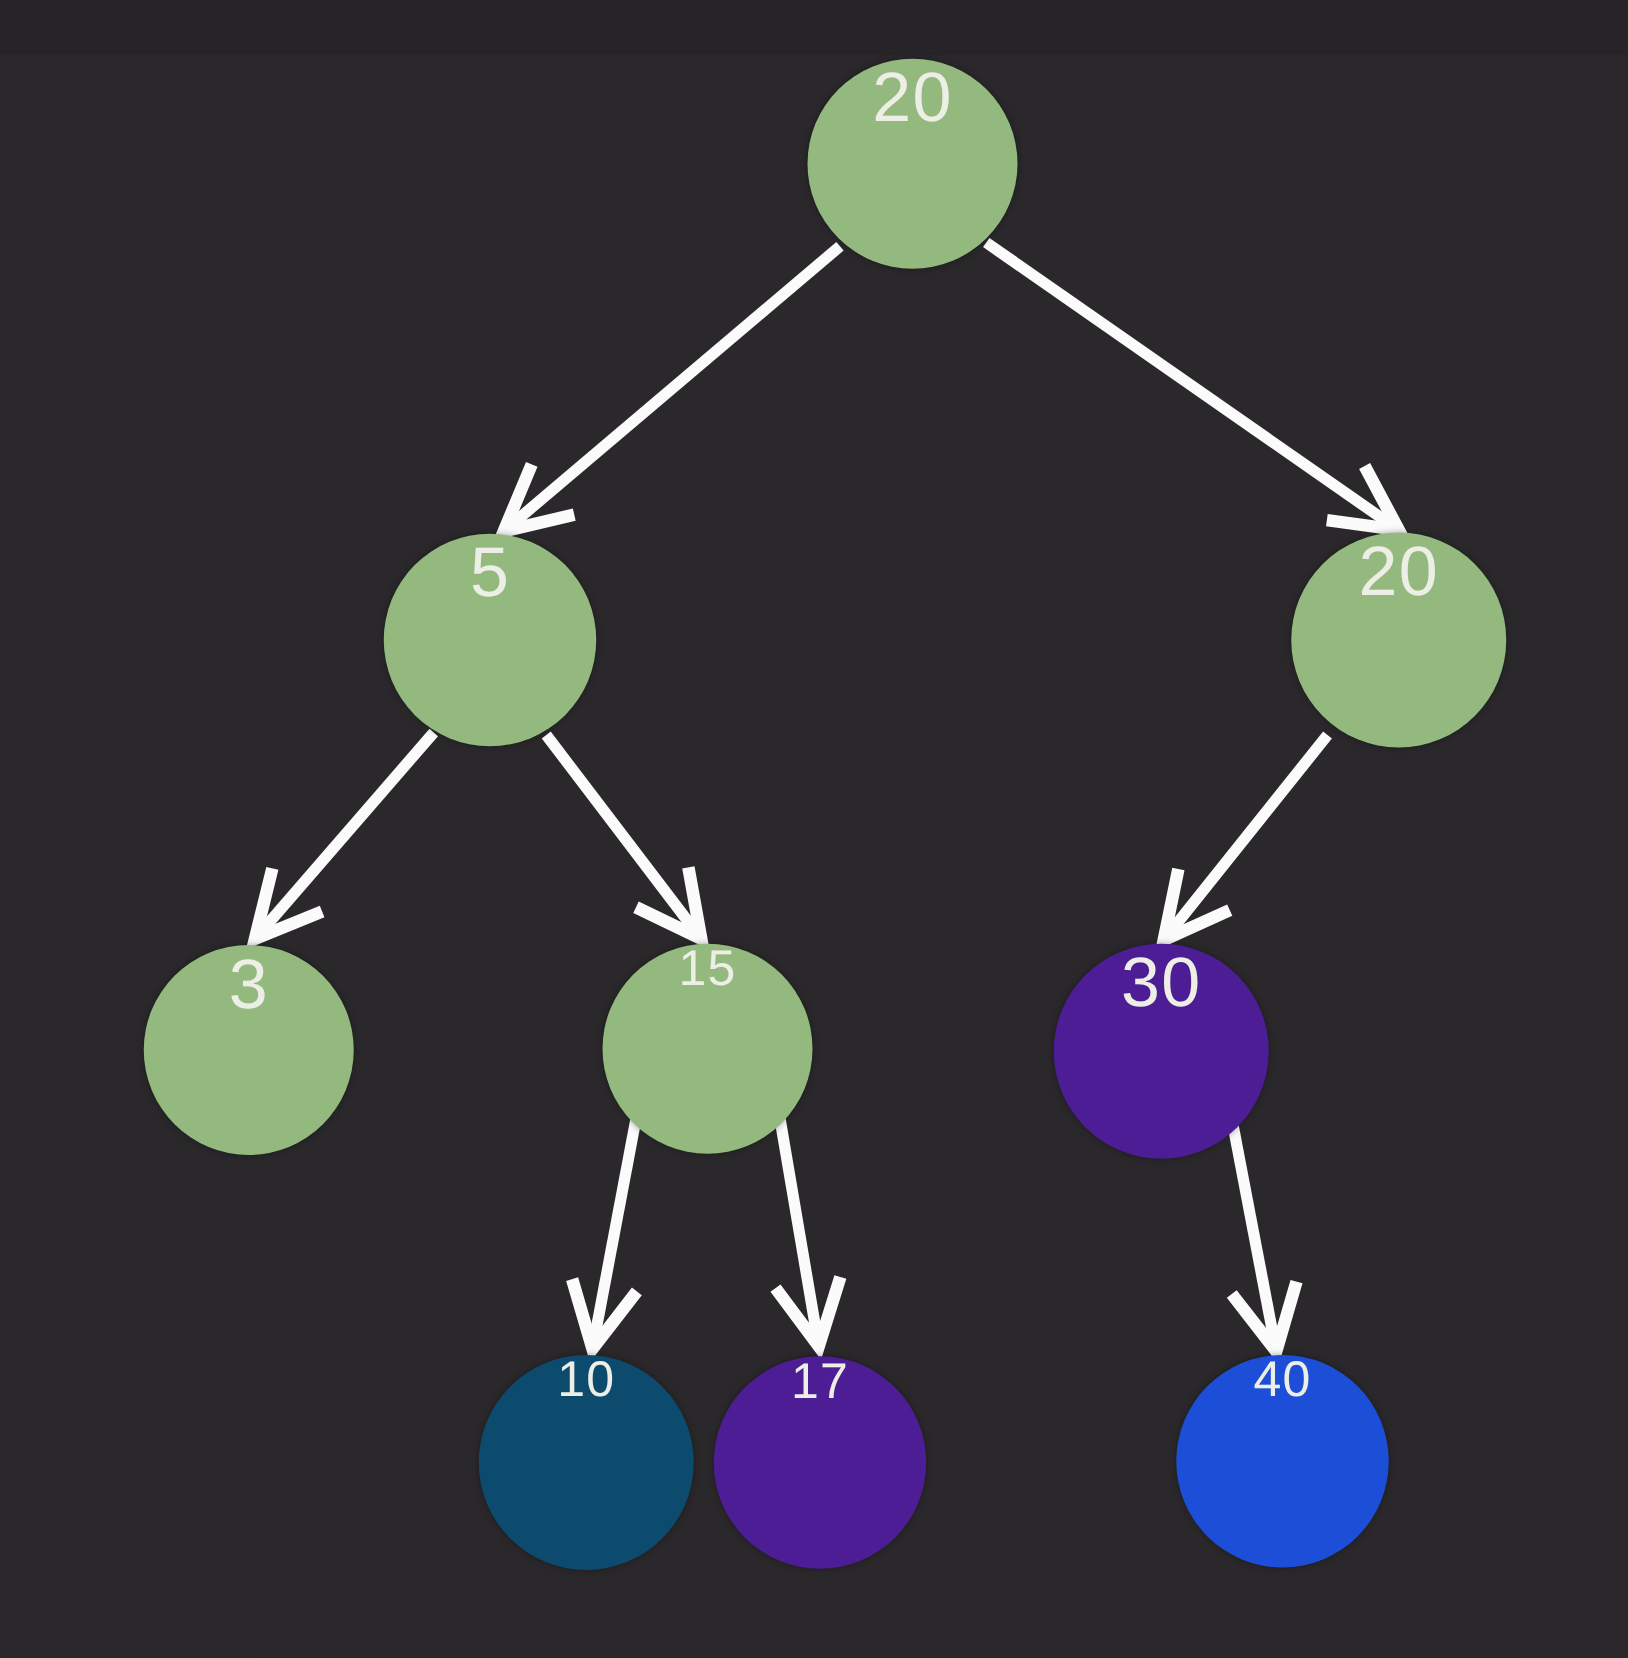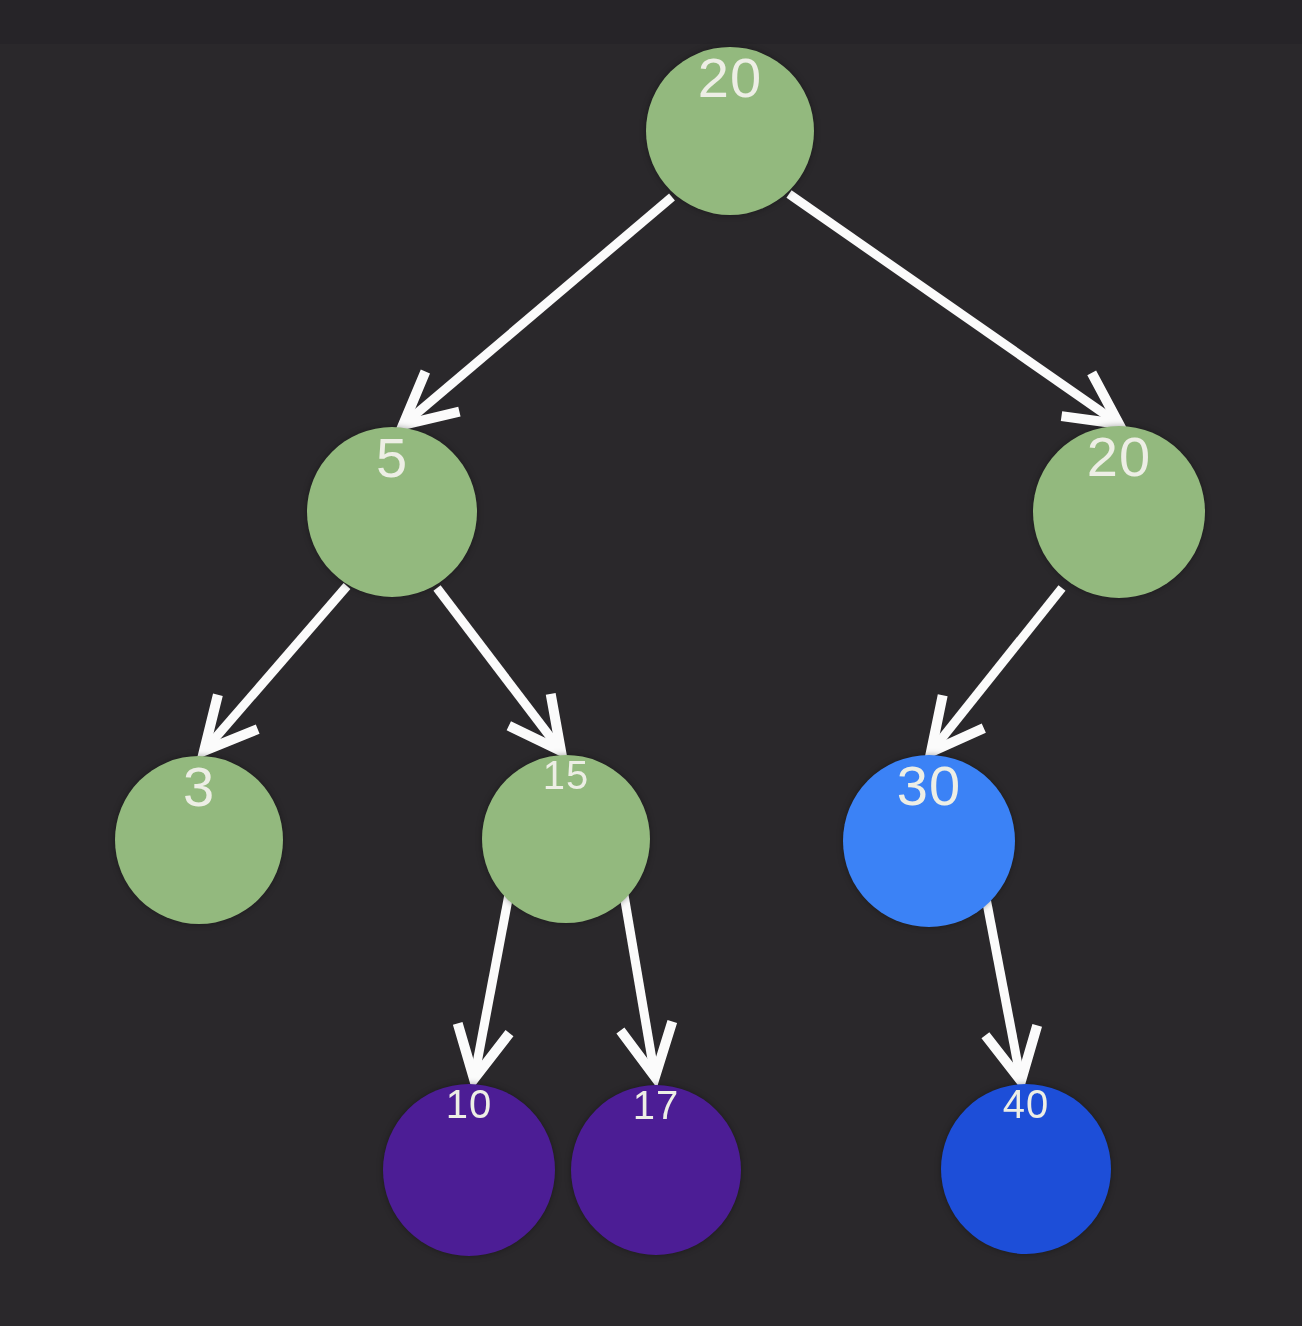--- a/index.html
+++ b/index.html
@@ -109,24 +109,24 @@
       </div>
       <div class="node font-sans" style="left: 1033px; top: 426px; width: 172px; height: 172px; background: rgb(147, 185, 126);">
         <span class="node-label" style="color: rgb(237, 238, 229);">20</span>
       </div>
       <div class="node font-sans" style="left: 115px; top: 756px; width: 168px; height: 168px; background: rgb(147, 185, 126);">
         <span class="node-label" style="color: rgb(237, 238, 229);">3</span>
       </div>
       <div class="node font-serif" style="left: 482px; top: 755px; width: 168px; height: 168px; background: rgb(147, 185, 126);">
         <span class="node-label" style="color: rgb(237, 238, 229);">15</span>
       </div>
-      <div class="node font-sans" style="left: 843px; top: 755px; width: 172px; height: 172px; background: #3b82f6;">
+      <div class="node font-sans" style="left: 843px; top: 755px; width: 172px; height: 172px; background: #4c1d95;">
         <span class="node-label" style="color: rgb(237, 238, 229);">30</span>
       </div>
-      <div class="node font-serif" style="left: 383px; top: 1084px; width: 172px; height: 172px; background: #4c1d95;">
+      <div class="node font-serif" style="left: 383px; top: 1084px; width: 172px; height: 172px; background: #0c4a6e;">
         <span class="node-label" style="color: rgb(237, 238, 229);">10</span>
       </div>
       <div class="node font-serif" style="left: 571px; top: 1085px; width: 170px; height: 170px; background: #4c1d95;">
         <span class="node-label" style="color: rgb(237, 238, 229);">17</span>
       </div>
       <div class="node font-serif" style="left: 941px; top: 1084px; width: 170px; height: 170px; background: #1d4ed8;">
         <span class="node-label" style="color: rgb(237, 238, 229);">40</span>
       </div>
     </div>
 </div>

